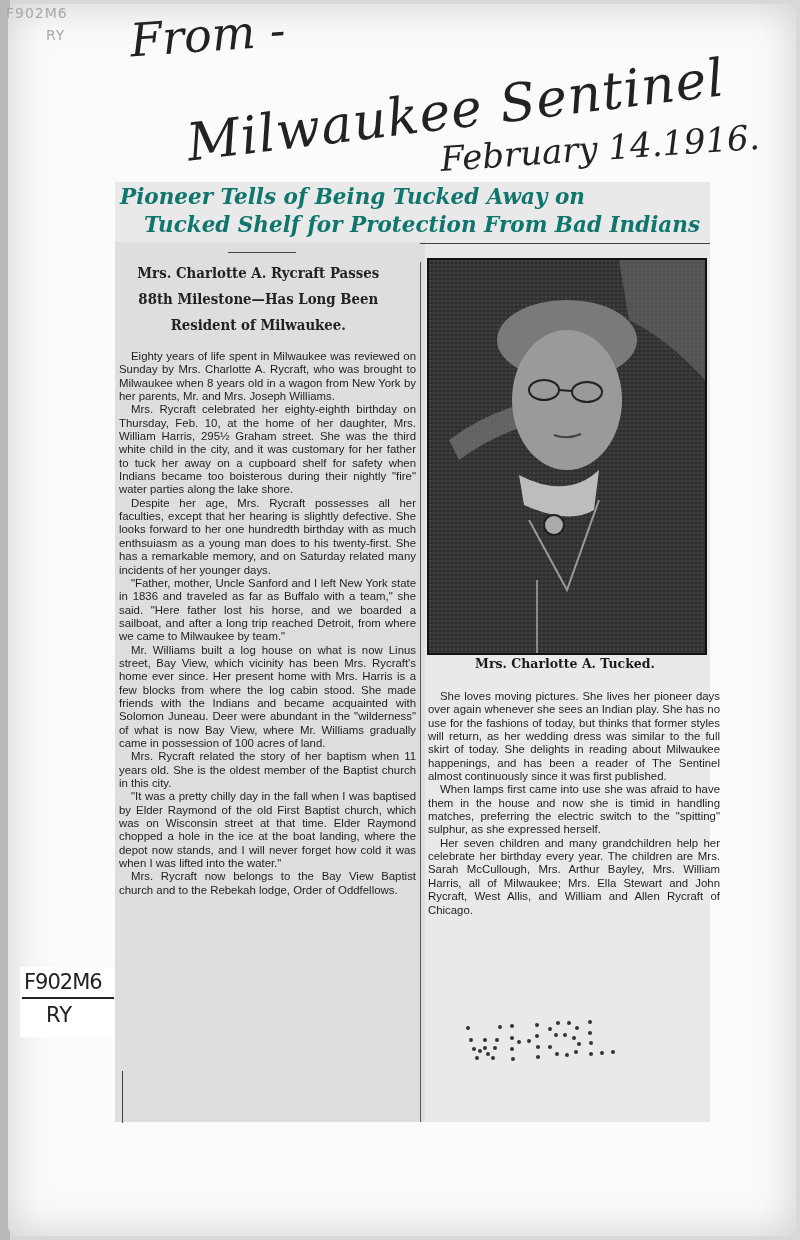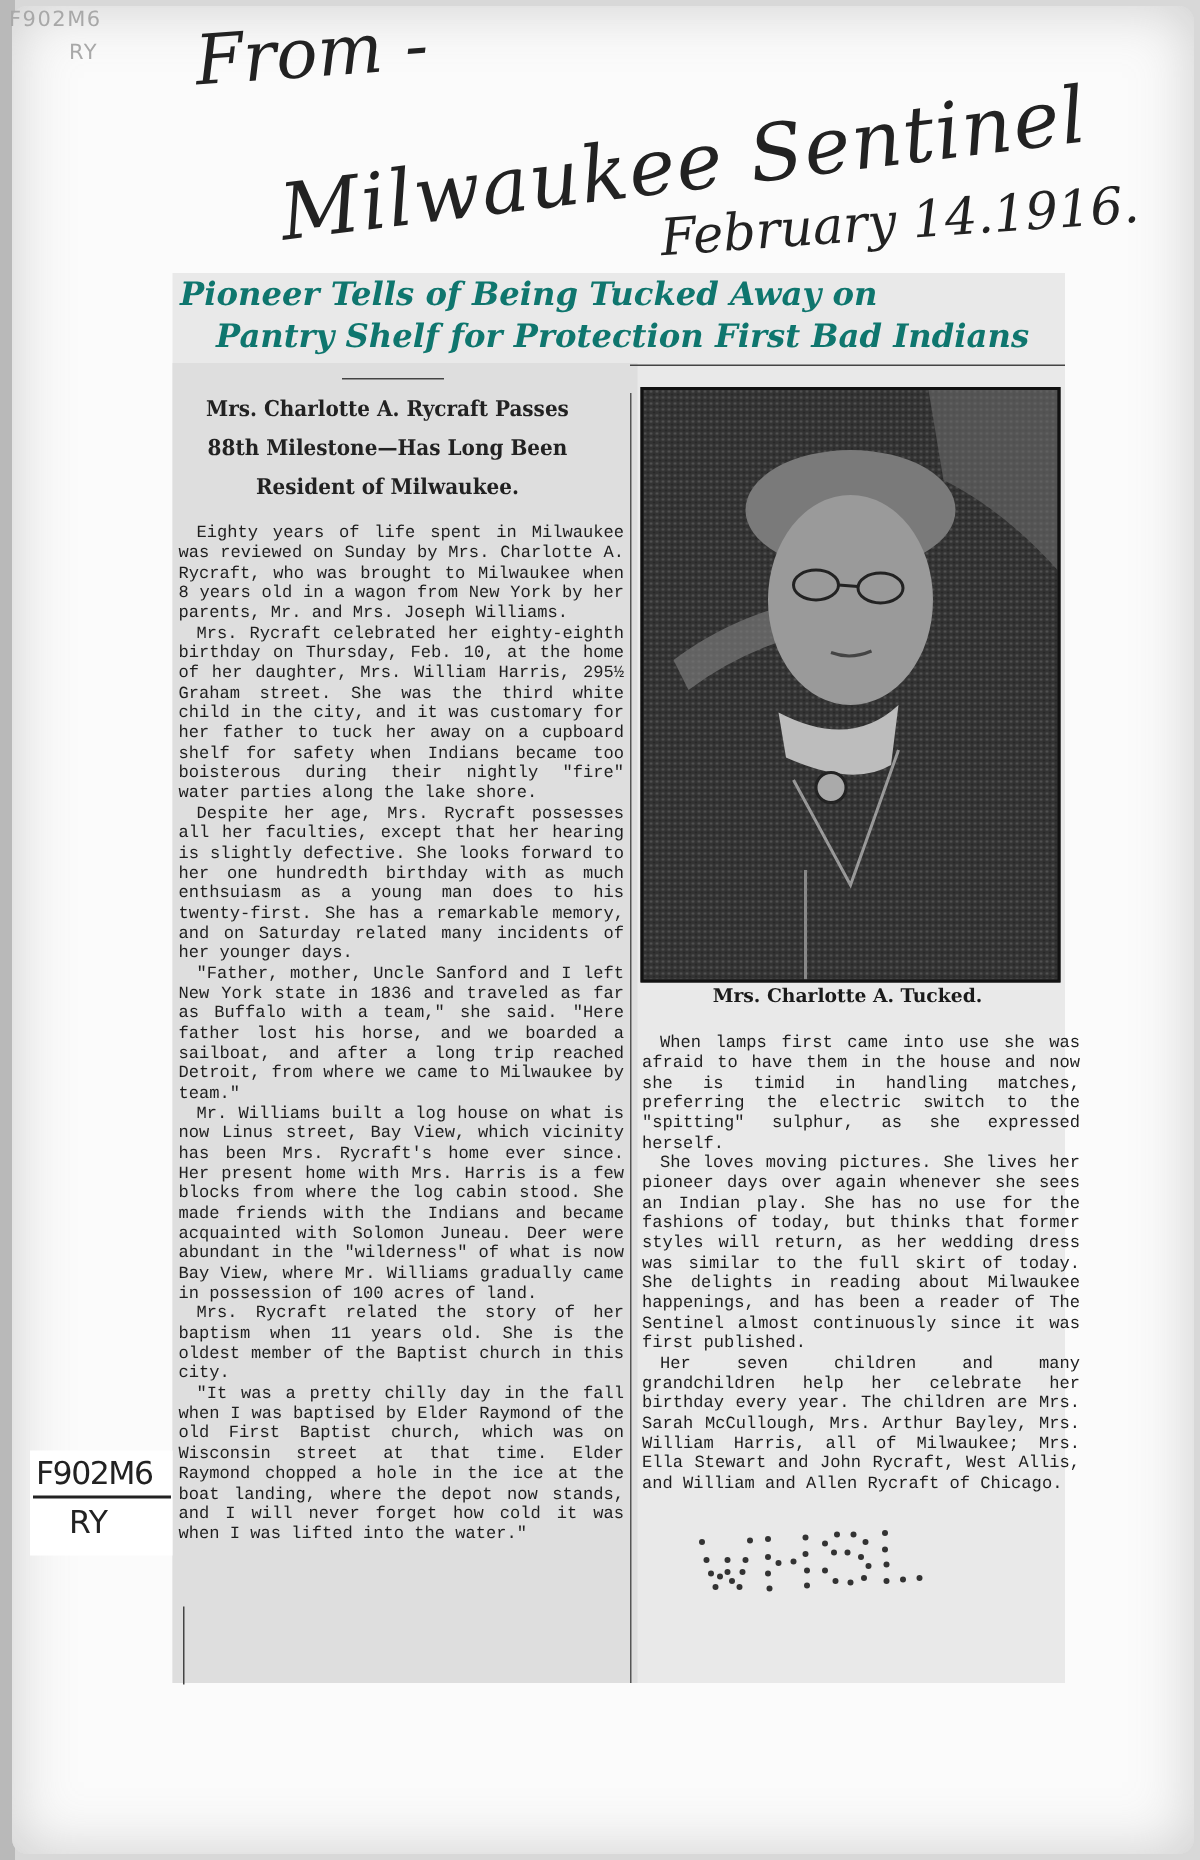--- a/index.html
+++ b/index.html
@@ -10,21 +10,21 @@
   .hand{position:absolute;font-family:"DejaVu Serif",serif;font-style:italic;color:#222;white-space:nowrap;}
   .hand.from{left:130px;top:8px;font-size:46px;transform:rotate(-4deg);}
   .hand.paper{left:185px;top:80px;font-size:52px;transform:rotate(-7deg);letter-spacing:1px;}
   .hand.date{left:440px;top:128px;font-size:34px;transform:rotate(-4deg);}
   .clip{position:absolute;left:115px;top:182px;width:595px;height:940px;background:#e9e9e9;}
   .clip .leftcol-bg{position:absolute;left:0;top:60px;width:310px;height:880px;background:#dedede;}
   .headline{position:absolute;left:120px;top:183px;width:600px;font-family:"DejaVu Serif",serif;font-weight:bold;font-style:italic;font-size:21.5px;line-height:28px;color:#0f766e;}
   .headline div:nth-child(2){padding-left:24px;}
   .hrule{position:absolute;background:#444;}
   .subhead{position:absolute;left:118px;top:260px;width:305px;text-align:center;font-family:"DejaVu Serif",serif;font-weight:bold;font-size:14.5px;line-height:26px;color:#222;transform:scaleX(0.92);transform-origin:left top;}
-  .col{position:absolute;font-family:Liberation Mono, monospace;font-size:11.4px;line-height:13.35px;color:#1e1e1e;text-align:justify;}
+  .col{position:absolute;font-family:Liberation Sans, sans-serif;font-size:11.4px;line-height:13.35px;color:#1e1e1e;text-align:justify;}
   .col p{margin:0;text-indent:12px;}
   .col.left{left:119px;top:350px;width:297px;}
   .col.right{left:428px;top:690px;width:292px;}
   .col-divider{position:absolute;left:420px;top:262px;width:1px;height:860px;background:#555;}
   .photo{position:absolute;left:427px;top:258px;width:276px;height:393px;background:#2f2f2f;border:2px solid #111;overflow:hidden;}
   .caption{position:absolute;left:427px;top:656px;width:276px;text-align:center;font-family:"DejaVu Serif",serif;font-weight:bold;font-size:12.5px;color:#1a1a1a;}
   .stamp-box{position:absolute;left:20px;top:967px;width:95px;height:70px;background:#fff;font-family:"DejaVu Sans",sans-serif;color:#222;}
   .stamp-box .top{position:absolute;left:4px;top:3px;font-size:21px;letter-spacing:-1px;}
   .stamp-box .line{position:absolute;left:2px;top:30px;width:92px;height:2px;background:#222;}
   .stamp-box .bot{position:absolute;left:26px;top:36px;font-size:21px;}
@@ -45,21 +45,21 @@
 <div class="hand from">From -</div>
 <div class="hand paper">Milwaukee Sentinel</div>
 <div class="hand date">February 14.1916.</div>
 
 <div class="clip">
   <div class="leftcol-bg"></div>
 </div>
 
 <div class="headline">
   <div>Pioneer Tells of Being Tucked Away on</div>
-  <div>Pantry Shelf for Protection First Bad Indians</div>
+  <div>Tucked Shelf for Protection From Bad Indians</div>
 </div>
 
 <div class="hrule" style="left:420px;top:243px;width:290px;height:1px;"></div>
 <div class="hrule" style="left:228px;top:252px;width:68px;height:1px;"></div>
 
 <div class="subhead">
   <div>Mrs. Charlotte A. Rycraft Passes</div>
   <div>88th Milestone—Has Long Been</div>
   <div>Resident of Milwaukee.</div>
 </div>
@@ -67,20 +67,21 @@
 <div class="col-divider"></div>
 
 <div class="col left">
   <p>Eighty years of life spent in Milwaukee was reviewed on Sunday by Mrs. Charlotte A. Rycraft, who was brought to Milwaukee when 8 years old in a wagon from New York by her parents, Mr. and Mrs. Joseph Williams.</p>
   <p>Mrs. Rycraft celebrated her eighty-eighth birthday on Thursday, Feb. 10, at the home of her daughter, Mrs. William Harris, 295½ Graham street. She was the third white child in the city, and it was customary for her father to tuck her away on a cupboard shelf for safety when Indians became too boisterous during their nightly "fire" water parties along the lake shore.</p>
   <p>Despite her age, Mrs. Rycraft possesses all her faculties, except that her hearing is slightly defective. She looks forward to her one hundredth birthday with as much enthsuiasm as a young man does to his twenty-first. She has a remarkable memory, and on Saturday related many incidents of her younger days.</p>
   <p>"Father, mother, Uncle Sanford and I left New York state in 1836 and traveled as far as Buffalo with a team," she said. "Here father lost his horse, and we boarded a sailboat, and after a long trip reached Detroit, from where we came to Milwaukee by team."</p>
   <p>Mr. Williams built a log house on what is now Linus street, Bay View, which vicinity has been Mrs. Rycraft's home ever since. Her present home with Mrs. Harris is a few blocks from where the log cabin stood. She made friends with the Indians and became acquainted with Solomon Juneau. Deer were abundant in the "wilderness" of what is now Bay View, where Mr. Williams gradually came in possession of 100 acres of land.</p>
   <p>Mrs. Rycraft related the story of her baptism when 11 years old. She is the oldest member of the Baptist church in this city.</p>
   <p>"It was a pretty chilly day in the fall when I was baptised by Elder Raymond of the old First Baptist church, which was on Wisconsin street at that time. Elder Raymond chopped a hole in the ice at the boat landing, where the depot now stands, and I will never forget how cold it was when I was lifted into the water."</p>
+  <p>Mrs. Rycraft now belongs to the Bay View Baptist church and to the Rebekah lodge, Order of Oddfellows.</p>
 </div>
 
 <div class="bottom-box"></div>
 
 <div class="photo" title="Portrait photograph of an elderly woman wearing round spectacles and a dark dress with a lace collar and brooch">
   <svg width="276" height="393" viewBox="0 0 276 393">
     <defs>
       <pattern id="grain" width="4" height="4" patternUnits="userSpaceOnUse">
         <rect width="4" height="4" fill="#333"></rect>
         <circle cx="1" cy="1" r="0.8" fill="#555"></circle>
@@ -99,22 +100,22 @@
     <path d="M90 215 Q138 240 170 210 L165 250 Q140 265 95 245 Z" fill="#bdbdbd"></path>
     <circle cx="125" cy="265" r="10" fill="#aaa" stroke="#222" stroke-width="2"></circle>
     <path d="M100 260 L138 330 L170 240" stroke="#999" stroke-width="2" fill="none"></path>
     <line x1="108" y1="320" x2="108" y2="393" stroke="#888" stroke-width="2"></line>
   </svg>
 </div>
 
 <div class="caption">Mrs. Charlotte A. Tucked.</div>
 
 <div class="col right">
+  <p>She loves moving pictures. She lives her pioneer days over again whenever she sees an Indian play. She has no use for the fashions of today, but thinks that former styles will return, as her wedding dress was similar to the full skirt of today. She delights in reading about Milwaukee happenings, and has been a reader of The Sentinel almost continuously since it was first published.</p>
   <p>When lamps first came into use she was afraid to have them in the house and now she is timid in handling matches, preferring the electric switch to the "spitting" sulphur, as she expressed herself.</p>
-  <p>She loves moving pictures. She lives her pioneer days over again whenever she sees an Indian play. She has no use for the fashions of today, but thinks that former styles will return, as her wedding dress was similar to the full skirt of today. She delights in reading about Milwaukee happenings, and has been a reader of The Sentinel almost continuously since it was first published.</p>
   <p>Her seven children and many grandchildren help her celebrate her birthday every year. The children are Mrs. Sarah McCullough, Mrs. Arthur Bayley, Mrs. William Harris, all of Milwaukee; Mrs. Ella Stewart and John Rycraft, West Allis, and William and Allen Rycraft of Chicago.</p>
 </div>
 
 <div class="stamp-box">
   <div class="top">F902M6</div>
   <div class="line"></div>
   <div class="bot">RY</div>
 </div>
 
 <div class="perforation" title="WHSL">

